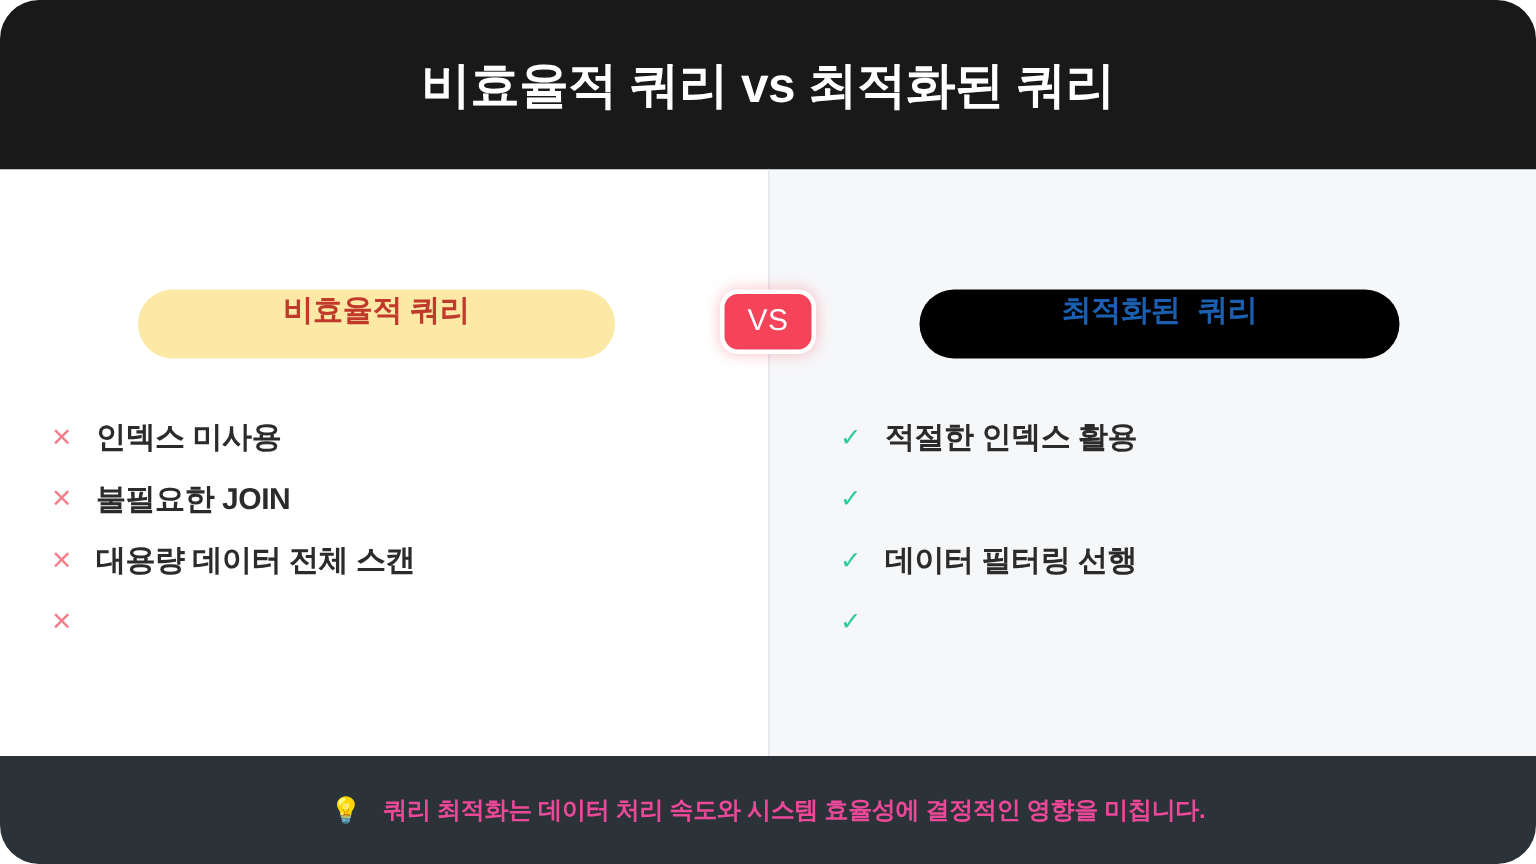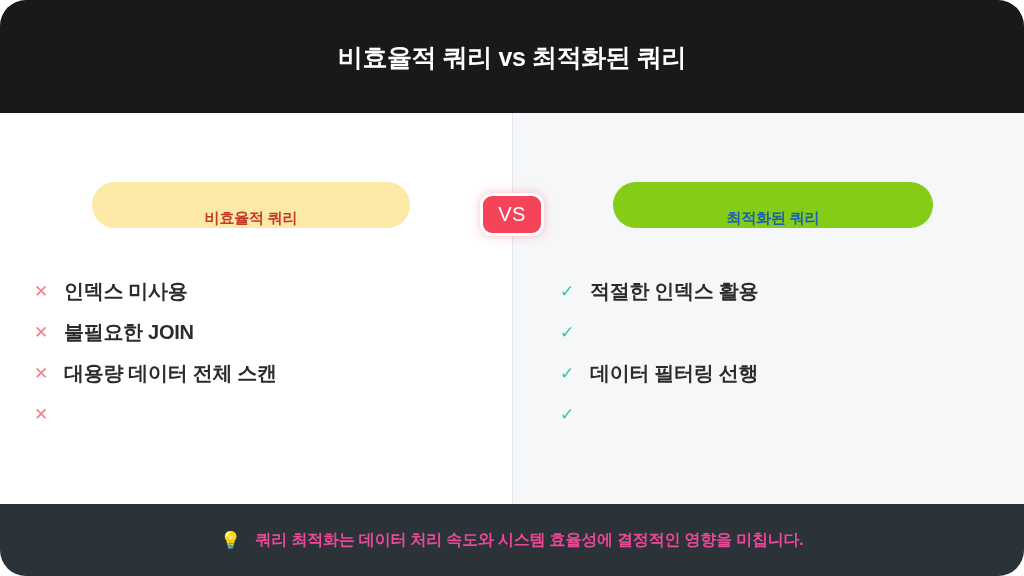--- a/index.html
+++ b/index.html
@@ -28,21 +28,21 @@
     height: 113px;
     background: #191919;
     border-top-left-radius: 26px;
     border-top-right-radius: 26px;
     display: flex;
     align-items: center;
     justify-content: center;
   }
   .header-title {
     color: #ffffff;
-    font-size: 25px;
+    font-size: 33px;
     font-weight: bold;
     letter-spacing: -0.4px;
     text-align: left;
     line-height: 1.2;
     white-space: nowrap;
   }
 
   
   .body-area {
     position: absolute;
@@ -62,42 +62,43 @@
     background: #ffffff;
   }
   .panel-right {
     background: #f6f7f9;
     border-left: 1px solid #e3e6eb;
   }
 
   
   .pill {
     position: absolute;
-    top: 69px;
+    top: 80px;
     height: 46px;
     border-radius: 23px;
     display: flex;
-    align-items: flex-end;
-    justify-content: center;
-    font-size: 15px;
+    align-items: flex-start;
+    justify-content: center;
+    font-size: 20px;
     font-weight: bold;
     letter-spacing: -0.2px;
     white-space: nowrap;
   }
   .pill-left {
     left: 92px;
     width: 318px;
     background: #fce9a6;
     color: #c0392b;
   }
   .pill-right {
     left: 100px;
     width: 320px;
-    background: #84cc16;
+    background: #000000;
     color: #1b5fb0;
+    font-family: Liberation Mono, monospace;
   }
 
   
   .item-list {
     position: absolute;
     top: 158px;
     left: 0;
     width: 512px;
   }
   .list-item {

